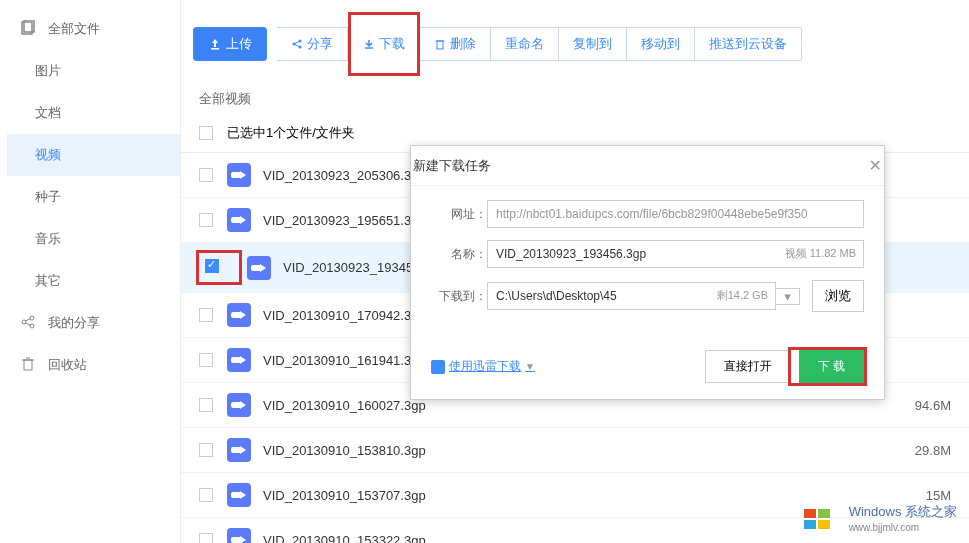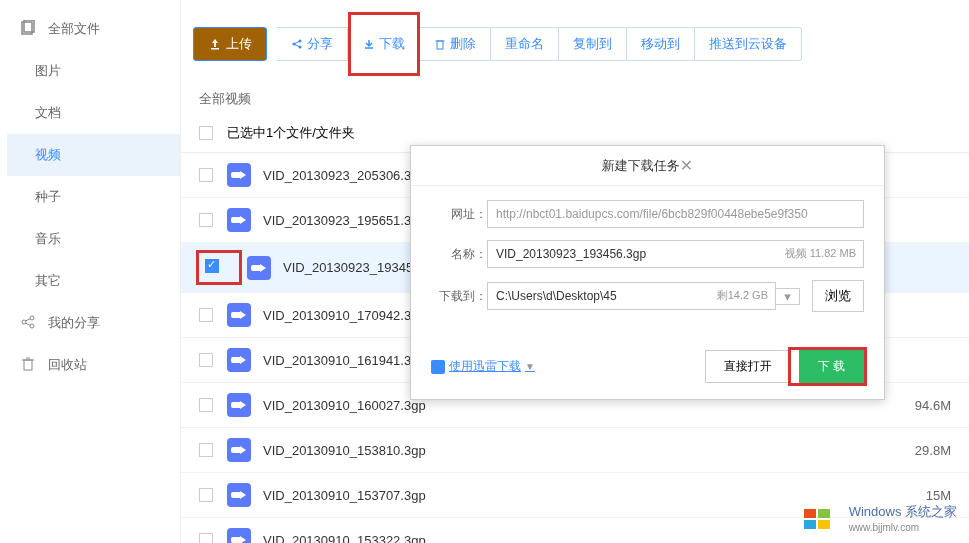--- a/index.html
+++ b/index.html
@@ -6,41 +6,41 @@
     body { width: 969px; height: 543px; background: #fff; position: relative; overflow: hidden; font-size: 13px; }
     .container { display: flex; height: 100%; }
     .sidebar { width: 180px; background: #fff; padding-top: 8px; }
     .sidebar-item { display: flex; align-items: flex-start; padding: 12px 20px; color: #666; cursor: pointer; }
     .sidebar-item.active { background: #eaf2fb; color: #3b8cff; }
     .sidebar-item .icon { width: 16px; height: 16px; margin-right: 12px; display: inline-flex; align-items: center; justify-content: center; }
     .sidebar-sub { padding-left: 28px; margin-left: 7px; }
     .main { flex: 1; border-left: 1px solid #eee; padding: 8px 0; }
     .toolbar { display: flex; align-items: center; padding: 4px 12px; gap: 0; }
     .btn { display: inline-flex; align-items: center; padding: 7px 14px; border: 1px solid #c8dcf0; background: #fff; color: #3b8cff; cursor: pointer; font-size: 13px; }
-    .btn.primary { background: #a16207; color: #fff; border-color: #3b8cff; border-radius: 3px; margin-right: 10px; }
+    .btn.primary { background: #3b82f6; color: #fff; border-color: #3b8cff; border-radius: 3px; margin-right: 10px; }
     .btn .icon { margin-right: 4px; }
     .btn + .btn { border-left: none; }
     .btn:first-of-type:not(.primary) { border-radius: 3px 0 0 3px; }
     .btn:last-of-type { border-radius: 0 3px 3px 0; }
     .highlight-download { border: 3px solid #d43434 !important; padding: 20px 12px; }
     .subtitle { padding: 10px 18px 6px; color: #666; font-size: 13px; }
     .select-row { display: flex; align-items: center; padding: 10px 18px; border-bottom: 1px solid #eee; }
     .checkbox { width: 14px; height: 14px; border: 1px solid #ccc; background: #fff; display: inline-block; margin-right: 14px; }
     .checkbox.checked { background: #3b8cff; border-color: #3b8cff; position: relative; }
     .checkbox.checked::after { content: "✓"; color: #fff; font-size: 11px; position: absolute; top: -2px; left: 1px; }
     .highlight-check { outline: 3px solid #d43434; padding: 6px; margin-right: 8px; }
     .file-row { display: flex; align-items: center; padding: 10px 18px; border-bottom: 1px solid #f2f2f2; }
     .file-row.selected { background: #eaf5ff; }
     .file-icon { width: 24px; height: 24px; background: #5b7bfa; border-radius: 4px; margin-right: 12px; display: flex; align-items: center; justify-content: center; position: relative; }
     .file-icon::before { content: ""; width: 10px; height: 6px; background: #fff; border-radius: 2px 0 0 2px; position: absolute; left: 4px; }
     .file-icon::after { content: ""; width: 0; height: 0; border-left: 6px solid #fff; border-top: 4px solid transparent; border-bottom: 4px solid transparent; position: absolute; right: 5px; }
     .file-name { flex: 1; color: #333; }
     .file-size { color: #666; }
     .dialog { position: absolute; top: 145px; left: 410px; width: 475px; background: #fff; border: 1px solid #ccc; box-shadow: 0 2px 10px rgba(0,0,0,0.2); }
-    .dialog-header { display: flex; align-items: center; justify-content: center; padding: 10px 15px; border-bottom: 1px solid #eee; }
+    .dialog-header { display: flex; align-items: center; justify-content: space-between; padding: 10px 2px; border-bottom: 1px solid #eee; }
     .dialog-title { color: #333; font-size: 13px; }
     .dialog-close { cursor: pointer; color: #999; font-size: 16px; }
     .dialog-body { padding: 14px 20px; }
     .form-row { display: flex; align-items: center; margin-bottom: 12px; }
     .form-label { width: 56px; text-align: right; color: #666; font-size: 12px; }
     .form-input { flex: 1; border: 1px solid #ccc; padding: 6px 8px; font-size: 12px; color: #999; }
     .form-input.dark { color: #333; }
     .input-suffix { position: relative; display: flex; flex: 1; }
     .input-suffix input { flex: 1; }
     .suffix-text { position: absolute; right: 8px; top: 6px; color: #999; font-size: 11px; }

